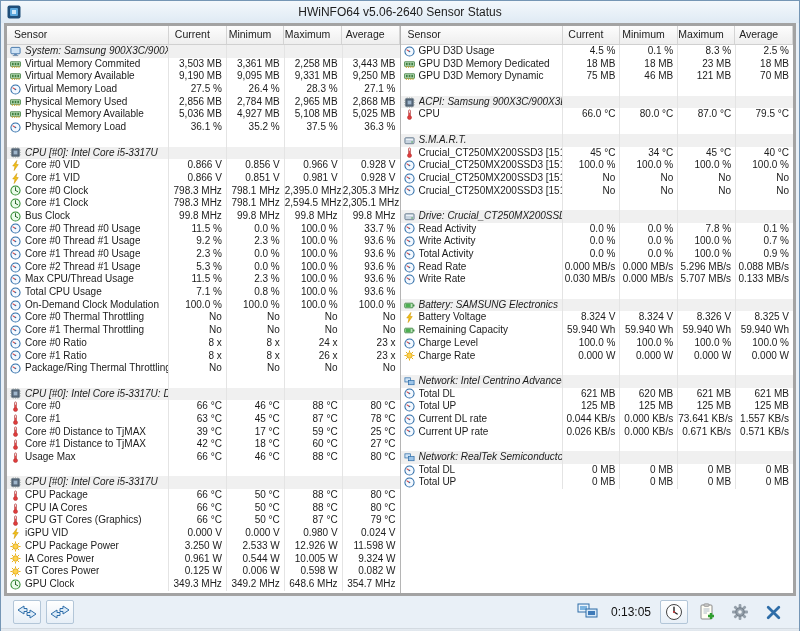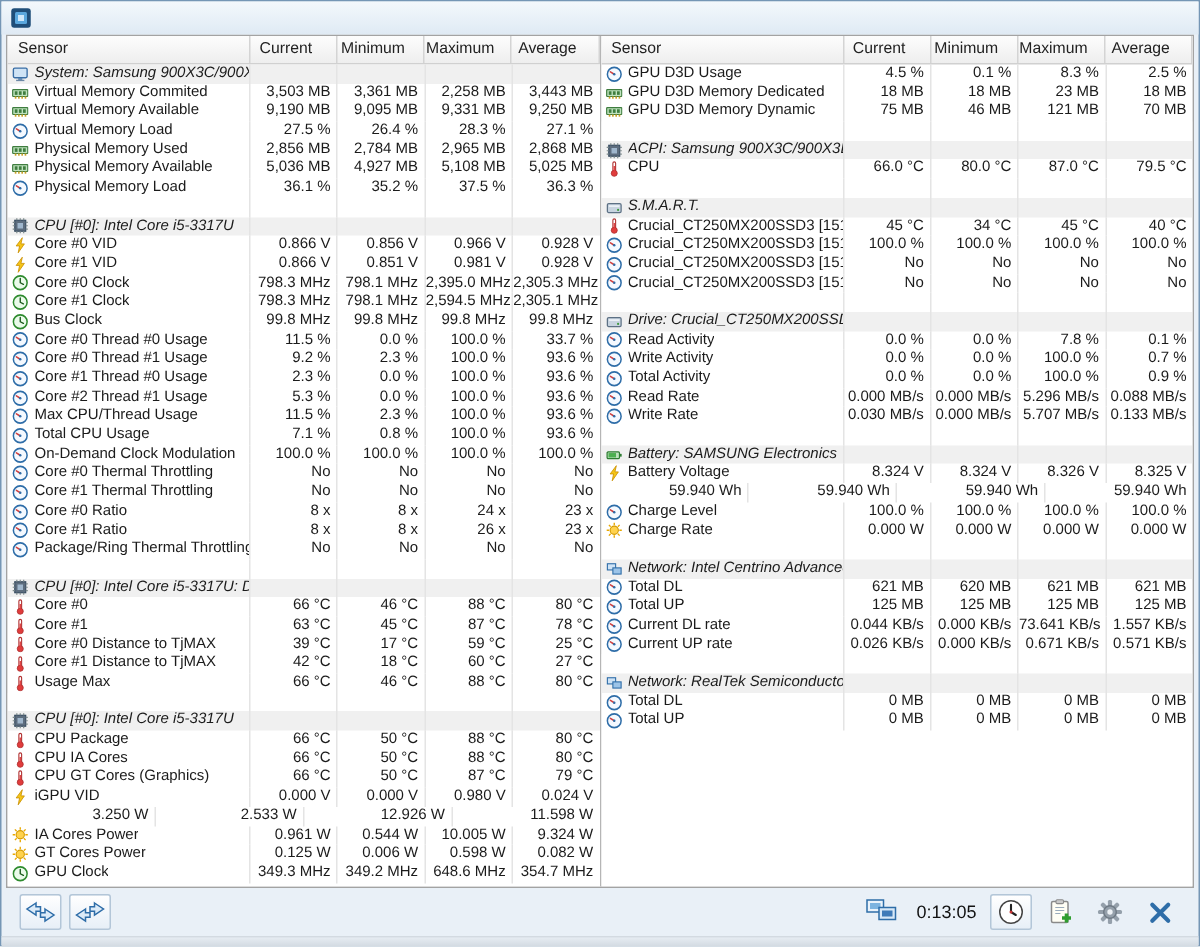--- a/index.html
+++ b/index.html
@@ -3,21 +3,21 @@
 <meta charset="utf-8">
 <title>HWiNFO64 Sensor Status</title>
 <style>
   html,body{margin:0;padding:0;background:#fff;}
   body{width:800px;height:631px;overflow:hidden;font-family:"Liberation Sans","DejaVu Sans",sans-serif;-webkit-font-smoothing:antialiased;}
   .window{box-sizing:border-box;width:800px;height:631px;border:1px solid #7596b5;background:#e9f0f7;display:flex;flex-direction:column;}
   .titlebar{flex:0 0 22px;position:relative;text-align:center;font-size:12px;line-height:22px;color:#1c1c1c;background:linear-gradient(#f3f8fc,#dfeaf4);}
   .app-icon{position:absolute;left:5px;top:3px;width:16px;height:16px;}
   .app-icon svg{width:16px;height:16px;display:block;}
   .title-text{display:inline-block;}
-  .content{flex:0 0 567px;margin:0 3px;background:#fff;border:1px solid #a3a3a3;display:flex;overflow:hidden;}
+  .content{flex:0 0 567px;margin:0 3px;background:#fff;border:3px solid #a3a3a3;display:flex;overflow:hidden;}
   .panel{flex:1 1 0;overflow:hidden;background:#fff;}
   .vdivider{flex:0 0 1px;background:#b5b5b5;}
   .row{display:flex;height:12.7px;line-height:12.7px;font-size:10px;color:#1b1b1b;}
   .cell{box-sizing:border-box;border-right:1px solid #e4e4e4;overflow:hidden;white-space:nowrap;}
   .cell:last-child{border-right:none;}
   .cell.label{flex:0 0 162px;padding-left:3px;display:flex;align-items:center;gap:3px;}
   .cell.val{flex:1 1 0;text-align:right;padding-right:4px;}
   .row.colhead{height:18px;line-height:17px;font-size:10.5px;color:#222;background:linear-gradient(#fdfdfd,#eeeeee);border-bottom:1px solid #d0d0d0;}
   .row.colhead .cell{border-right:1px solid #d4d4d4;}
   .row.colhead .cell.val{text-align:center;padding-right:10px;}
@@ -42,20 +42,21 @@
 
 <div class="window">
   <div class="titlebar">
     <span class="app-icon">
       <svg viewBox="0 0 16 16">
           <rect x="1.5" y="1.5" width="13" height="13" rx="2" fill="#1f4e79"></rect>
           <rect x="4" y="4" width="8" height="8" rx="1" fill="#5aa7dd"></rect>
           <rect x="6" y="6" width="4" height="4" fill="#cfe8fa"></rect>
         </svg>
     </span>
+    <span class="title-text">HWiNFO64 v5.06-2640 Sensor Status</span>
   </div>
 
   <div class="content">
     <div class="panel" id="panel-left">
         <div class="row colhead">
           <div class="cell label">Sensor</div>
           <div class="cell val">Current</div>
           <div class="cell val">Minimum</div>
           <div class="cell val">Maximum</div>
           <div class="cell val">Average</div>
@@ -662,20 +663,29 @@
               </svg>
             </span>
             <span class="lbl">iGPU VID</span>
           </div>
           <div class="cell val">0.000 V</div>
           <div class="cell val">0.000 V</div>
           <div class="cell val">0.980 V</div>
           <div class="cell val">0.024 V</div>
         </div>
         <div class="row data">
+          <div class="cell label">
+            <span class="ric">
+              <svg viewBox="0 0 12 12">
+                <circle cx="6" cy="6" r="3" fill="#ffd24d" stroke="#d49a00" stroke-width="0.8"></circle>
+                <path d="M6 .5V2.3M6 9.7V11.5M.5 6H2.3M9.7 6H11.5M2.1 2.1L3.4 3.4M8.6 8.6L9.9 9.9M2.1 9.9L3.4 8.6M8.6 3.4L9.9 2.1" stroke="#e8a800"></path>
+              </svg>
+            </span>
+            <span class="lbl">CPU Package Power</span>
+          </div>
           <div class="cell val">3.250 W</div>
           <div class="cell val">2.533 W</div>
           <div class="cell val">12.926 W</div>
           <div class="cell val">11.598 W</div>
         </div>
         <div class="row data">
           <div class="cell label">
             <span class="ric">
               <svg viewBox="0 0 12 12">
                 <circle cx="6" cy="6" r="3" fill="#ffd24d" stroke="#d49a00" stroke-width="0.8"></circle>
@@ -1047,20 +1057,30 @@
               </svg>
             </span>
             <span class="lbl">Battery Voltage</span>
           </div>
           <div class="cell val">8.324 V</div>
           <div class="cell val">8.324 V</div>
           <div class="cell val">8.326 V</div>
           <div class="cell val">8.325 V</div>
         </div>
         <div class="row data">
+          <div class="cell label">
+            <span class="ric">
+              <svg viewBox="0 0 12 12">
+                <rect x="0.8" y="3.5" width="9" height="5" rx="0.8" fill="#bfe3bf" stroke="#2e7d32" stroke-width="0.9"></rect>
+                <rect x="10" y="5" width="1.4" height="2" fill="#2e7d32"></rect>
+                <rect x="1.8" y="4.4" width="5.5" height="3.2" fill="#4caf50"></rect>
+              </svg>
+            </span>
+            <span class="lbl">Remaining Capacity</span>
+          </div>
           <div class="cell val">59.940 Wh</div>
           <div class="cell val">59.940 Wh</div>
           <div class="cell val">59.940 Wh</div>
           <div class="cell val">59.940 Wh</div>
         </div>
         <div class="row data">
           <div class="cell label">
             <span class="ric">
               <svg viewBox="0 0 12 12">
                 <circle cx="6" cy="6" r="5" fill="#f4f9ff" stroke="#2e6da8" stroke-width="1.1"></circle>

